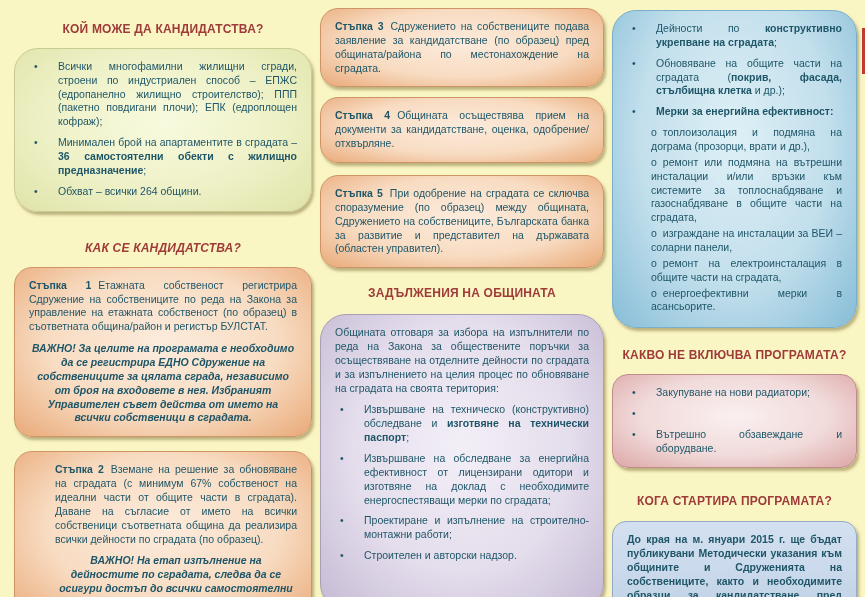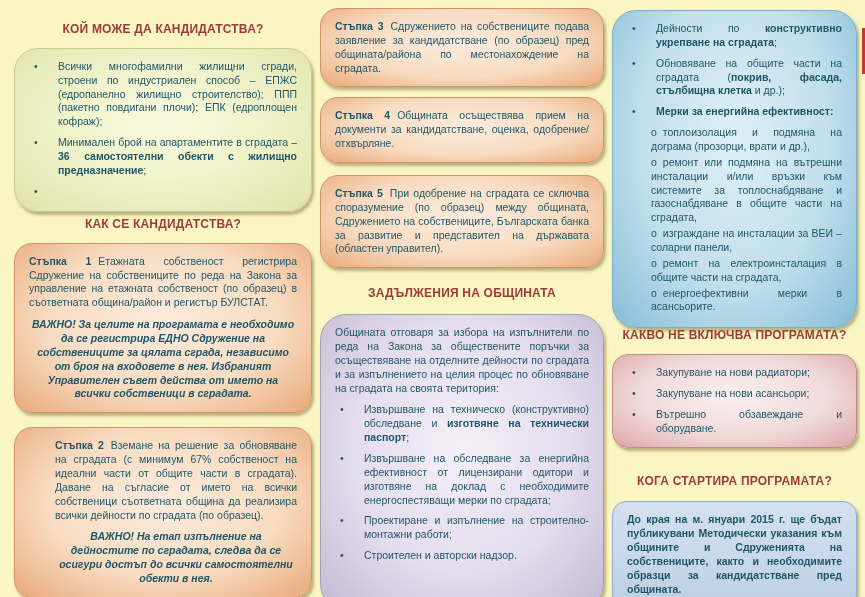--- a/index.html
+++ b/index.html
@@ -13,24 +13,24 @@
   .col{position:absolute;top:0;}
   .col-left{left:14px;width:298px;}
   .col-mid{left:320px;width:284px;}
   .col-right{left:612px;width:245px;}
 
   .sec-header{
     color:#9E3A38;font-weight:bold;font-size:12px;text-align:center;
     letter-spacing:.2px;
   }
   .h-who{margin-top:22px;}
-  .h-how{margin-top:5px;}
+  .h-how{margin-top:29px;font-style:italic;}
   .h-oblig{margin-top:18px;}
   .h-measures{margin-top:24px;}
-  .h-excluded{}
+  .h-excluded{margin-top:20px;}
   .h-start{margin-top:26px;}
 
   .box{
     border:1px solid #999;border-radius:18px;
     padding:11px 14px;margin-top:10px;text-align:justify;
     box-shadow:2px 3px 3px rgba(125,110,55,.5);
   }
   .box-green{
     background:radial-gradient(ellipse at 50% 45%,#F8FADF 0%,#EEF1C6 55%,#DFE3A8 100%);
     border-color:#C8CC90;border-radius:24px;min-height:140px;
@@ -89,20 +89,21 @@
       <div class="bullet">
         <span class="b-marker">•</span>
         <div class="b-text"><span>Всички многофамилни жилищни сгради, строени по индустриален способ – ЕПЖС (едропанелно жилищно строителство); ППП (пакетно повдигани плочи); ЕПК (едроплощен кофраж);</span><b></b><span></span></div>
       </div>
       <div class="bullet">
         <span class="b-marker">•</span>
         <div class="b-text"><span>Минимален брой на апартаментите в сградата – </span><b>36 самостоятелни обекти с жилищно предназначение</b><span>;</span></div>
       </div>
       <div class="bullet">
         <span class="b-marker">•</span>
+        <div class="b-text"><span>Обхват – всички 264 общини.</span><b></b><span></span></div>
       </div>
     </div>
 
     <div class="sec-header h-how">КАК СЕ КАНДИДАТСТВА?</div>
 
     <div class="box box-orange">
       <p class="step-para"><b class="step-label">Стъпка 1</b><span>Етажната собственост регистрира Сдружение на собствениците по реда на Закона за управление на етажната собственост (по образец) в съответната община/район и регистър БУЛСТАТ.</span></p>
       <p class="important">ВАЖНО! За целите на програмата е необходимо да се регистрира ЕДНО Сдружение на собствениците за цялата сграда, независимо от броя на входовете в нея. Избраният Управителен съвет действа от името на всички собственици в сградата.</p>
     </div>
 
@@ -172,21 +173,20 @@
 
     <div class="sec-header h-excluded">КАКВО НЕ ВКЛЮЧВА ПРОГРАМАТА?</div>
 
     <div class="box box-pink">
       <div class="bullet">
         <span class="b-marker">•</span>
         <div class="b-text">Закупуване на нови радиатори;</div>
       </div>
       <div class="bullet">
         <span class="b-marker">•</span>
-        <div class="b-text">Закупуване на нови асансьори;</div>
       </div>
       <div class="bullet">
         <span class="b-marker">•</span>
         <div class="b-text">Вътрешно обзавеждане и оборудване.</div>
       </div>
     </div>
 
     <div class="sec-header h-start">КОГА СТАРТИРА ПРОГРАМАТА?</div>
 
     <div class="box box-bluegray mt12">

